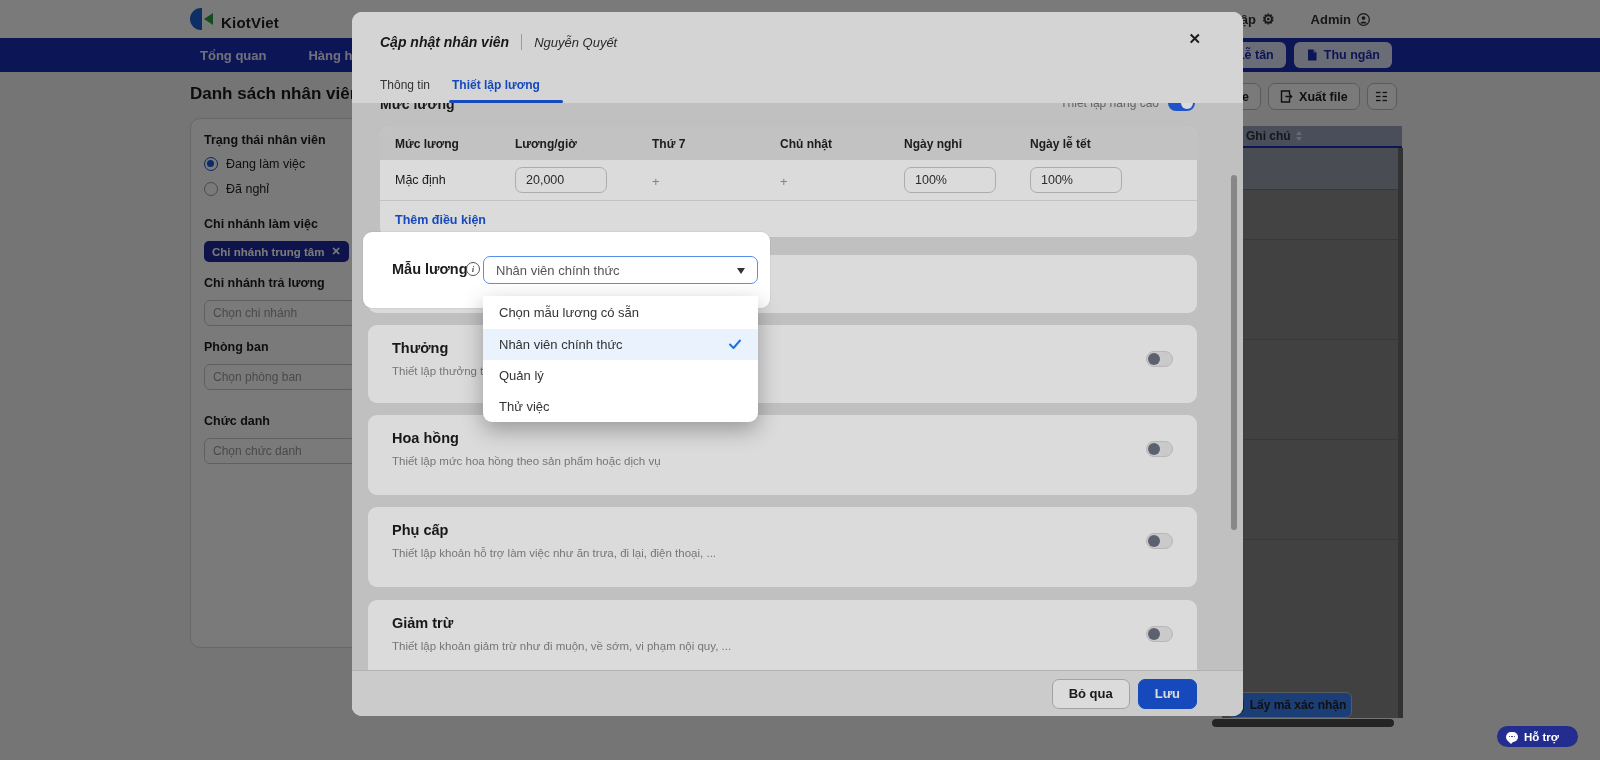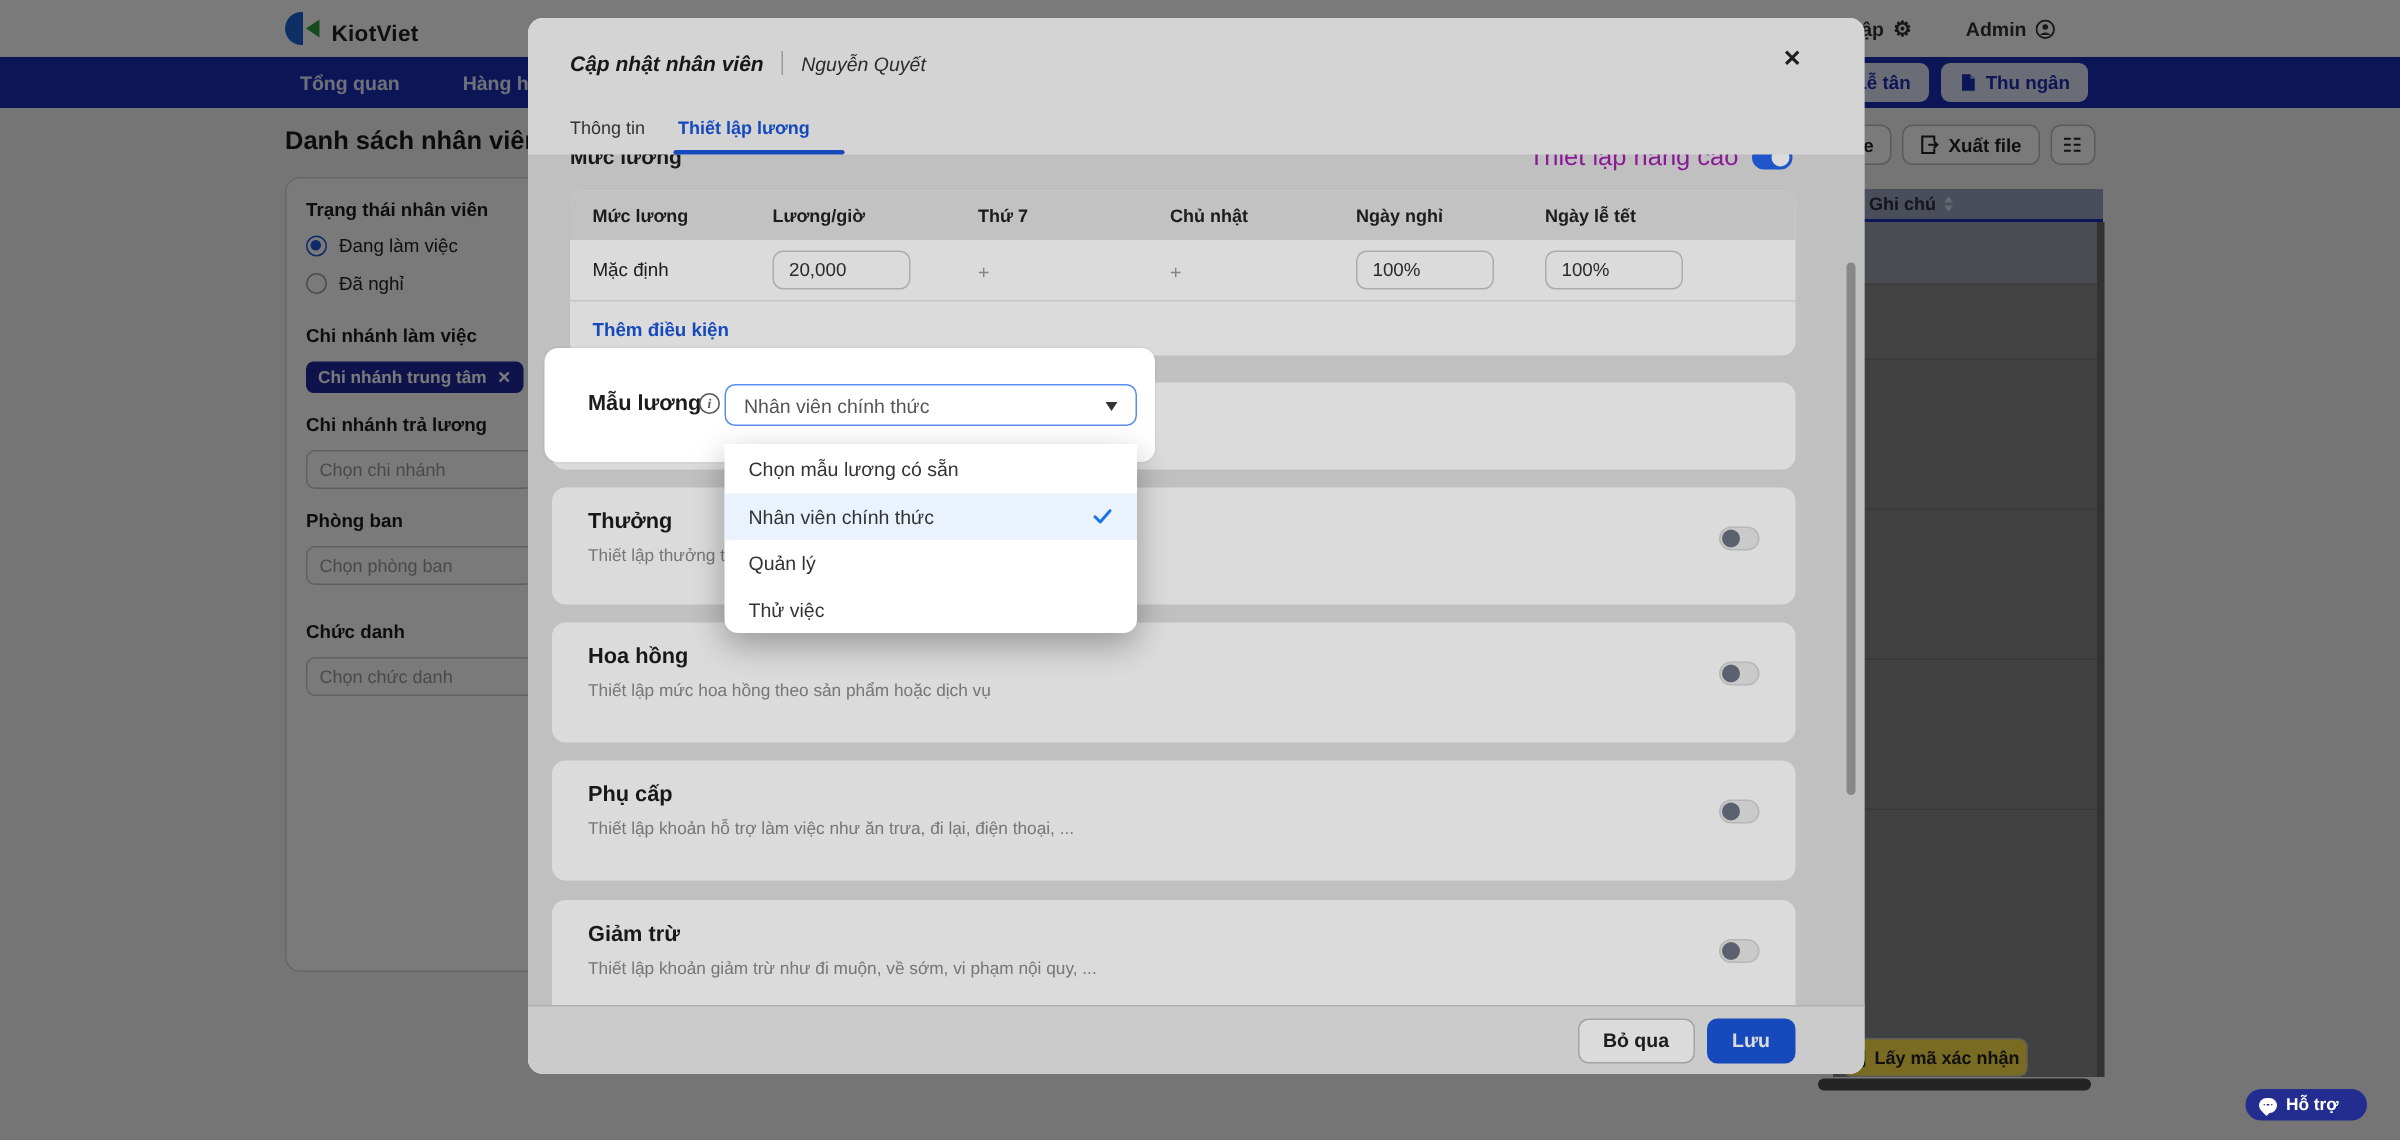--- a/index.html
+++ b/index.html
@@ -53,21 +53,21 @@
   .bg-table { position:absolute; left:1222px; top:126px; width:180px; height:592px; background:#8a8a8a; }
   .bg-thead { position:absolute; left:0; top:0; width:180px; height:22px; background:#99a3bd; border-bottom:2px solid #1b2cb4; display:flex; align-items:center; padding-left:24px; gap:5px; }
   .bg-th { font-size:12px; font-weight:bold; color:#2b2f3a; }
   .sort-ic { display:inline-flex; flex-direction:column; gap:2px; }
   .sort-ic i { width:0; height:0; border-left:3.5px solid transparent; border-right:3.5px solid transparent; display:block; }
   .sort-up { border-bottom:4px solid #d6dbe8; }
   .sort-dn { border-top:4px solid #d6dbe8; }
   .bg-row { position:absolute; left:0; width:176px; border-bottom:1px solid #767676; }
   .bg-vscroll { position:absolute; left:176px; top:22px; width:5px; height:570px; background:#6a6a6a; }
 
-  .confirm-btn { position:absolute; left:1228px; top:692px; width:124px; height:26px; background:#fde047; border:1px solid #bdbdbd; border-radius:6px; display:flex; align-items:center; justify-content:center; gap:6px; font-size:12px; font-weight:bold; color:#222; cursor:pointer; }
+  .confirm-btn { position:absolute; left:1228px; top:692px; width:124px; height:26px; background:#3b82f6; border:1px solid #bdbdbd; border-radius:6px; display:flex; align-items:center; justify-content:center; gap:6px; font-size:12px; font-weight:bold; color:#222; cursor:pointer; }
   .phone-ic { width:10px; height:13px; }
   .hscroll { position:absolute; left:1212px; top:719px; width:182px; height:8px; background:#4c4c4c; border-radius:4px; }
 
   
   .overlay { position:absolute; inset:0; background:rgba(0,0,0,0.52); z-index:10; }
 
   
   .modal { position:absolute; left:352px; top:12px; width:891px; height:704px; background:#e0e0e0; border-radius:10px; z-index:20; overflow:hidden; }
   .m-head { position:absolute; left:0; top:0; width:100%; height:58px; background:#f7f7f7; }
   .m-title-row { position:absolute; left:28px; top:22px; display:flex; align-items:center; gap:12px;font-style:italic; }
@@ -77,21 +77,21 @@
   .m-close { position:absolute; right:42px; top:18px; font-size:15px; color:#222; cursor:pointer; font-weight:bold; }
   .m-tabs { position:absolute; left:0; top:58px; width:100%; height:33px; background:#f7f7f7; z-index:3; }
   .m-tab { position:absolute; top:8px; font-size:12px; cursor:pointer; }
   .m-tab.t1 { left:28px; color:#3c3c3c; }
   .m-tab.t2 { left:100px; color:#1a56db; font-weight:bold; }
   .m-tab-line { position:absolute; left:97px; top:30px; width:114px; height:3px; background:#1a56db; border-radius:2px; }
 
   .m-body { position:absolute; left:0; top:91px; width:100%; height:613px; background:#e0e0e0; }
   .sec-h { position:absolute; left:28px; top:-7px; font-size:14px; font-weight:bold; color:#1c1c1c; z-index:1; }
   .adv { position:absolute; right:48px; top:-8px; display:flex; align-items:center; gap:9px; z-index:1; }
-  .adv-label { font-size:17px; color:#a21caf; }
+  .adv-label { font-size:12px; color:#737373; }
   .toggle { width:27px; height:16px; border-radius:9px; position:relative; cursor:pointer; flex:0 0 auto; }
   .toggle.on { background:#2563eb; }
   .toggle.on::after { content:""; position:absolute; right:2px; top:2px; width:12px; height:12px; border-radius:50%; background:#fff; }
   .toggle.off { background:#ececec; border:1px solid #d5d5d5; }
   .toggle.off::after { content:""; position:absolute; left:1px; top:1px; width:12px; height:12px; border-radius:50%; background:#6b7280; }
 
   .salary-card { position:absolute; left:28px; top:24px; width:817px; height:110px; background:#fff; border-radius:9px; }
   .sal-head { position:absolute; left:0; top:0; width:100%; height:33px; background:#e2e2e2; border-radius:9px 9px 0 0; }
   .sal-col { position:absolute; top:10px; font-size:12px; font-weight:bold; color:#222; }
   .sal-row { position:absolute; left:0; top:33px; width:100%; height:41px; border-bottom:1px solid #e4e4e4; }

